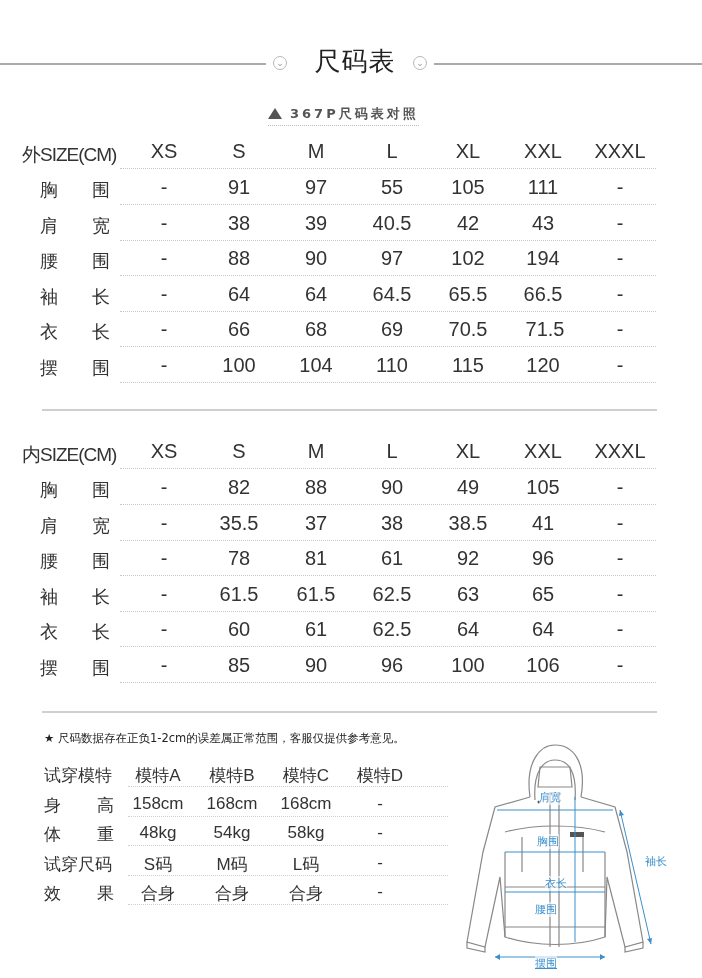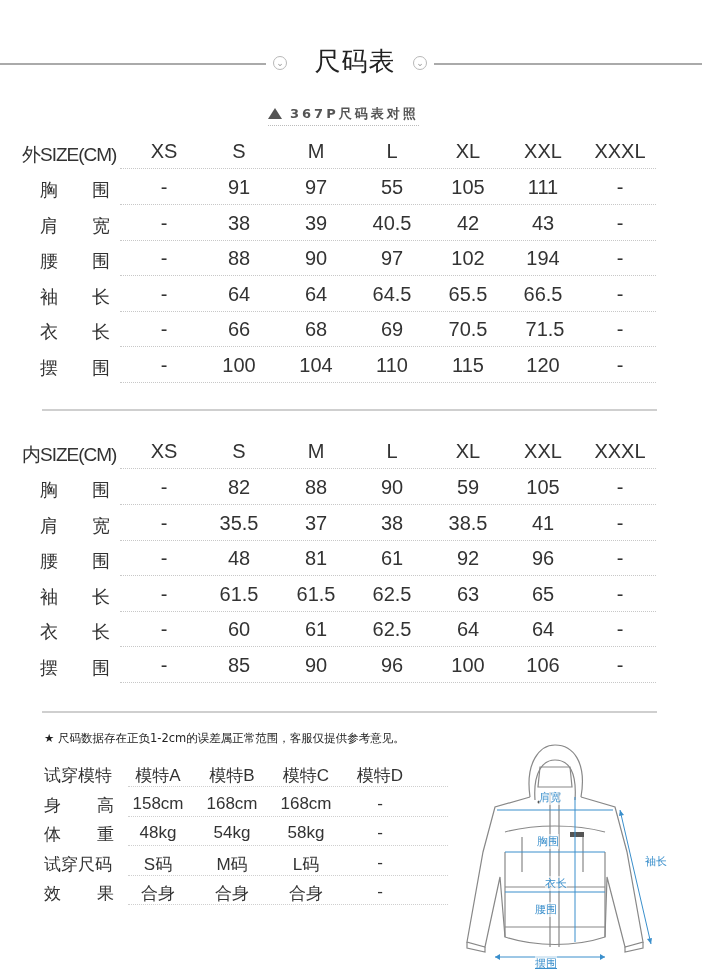--- a/index.html
+++ b/index.html
@@ -168,21 +168,21 @@
     </div>
     <div class="row" style="top: 36px;">
       <span class="rowlabel">
         <span>胸</span>
         <span>围</span>
       </span>
       <span class="cell" style="left:124px">-</span>
       <span class="cell" style="left:199px">82</span>
       <span class="cell" style="left:276px">88</span>
       <span class="cell" style="left:352px">90</span>
-      <span class="cell" style="left:428px">59</span>
+      <span class="cell" style="left:428px">49</span>
       <span class="cell" style="left:503px">105</span>
       <span class="cell" style="left:580px">-</span>
       <div class="dots"></div>
     </div>
     <div class="row" style="top: 71.5px;">
       <span class="rowlabel">
         <span>肩</span>
         <span>宽</span>
       </span>
       <span class="cell" style="left:124px">-</span>
@@ -193,21 +193,21 @@
       <span class="cell" style="left:503px">41</span>
       <span class="cell" style="left:580px">-</span>
       <div class="dots"></div>
     </div>
     <div class="row" style="top: 107px;">
       <span class="rowlabel">
         <span>腰</span>
         <span>围</span>
       </span>
       <span class="cell" style="left:124px">-</span>
-      <span class="cell" style="left:199px">48</span>
+      <span class="cell" style="left:199px">78</span>
       <span class="cell" style="left:276px">81</span>
       <span class="cell" style="left:352px">61</span>
       <span class="cell" style="left:428px">92</span>
       <span class="cell" style="left:503px">96</span>
       <span class="cell" style="left:580px">-</span>
       <div class="dots"></div>
     </div>
     <div class="row" style="top: 142.5px;">
       <span class="rowlabel">
         <span>袖</span>

